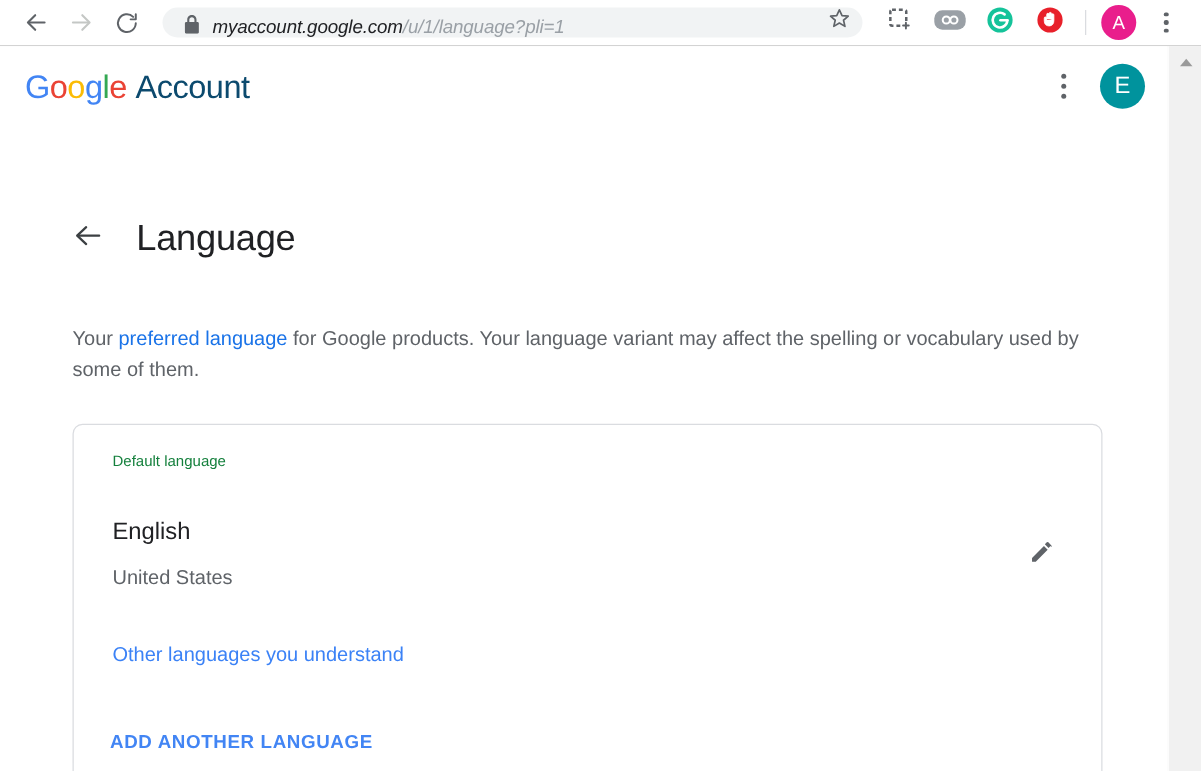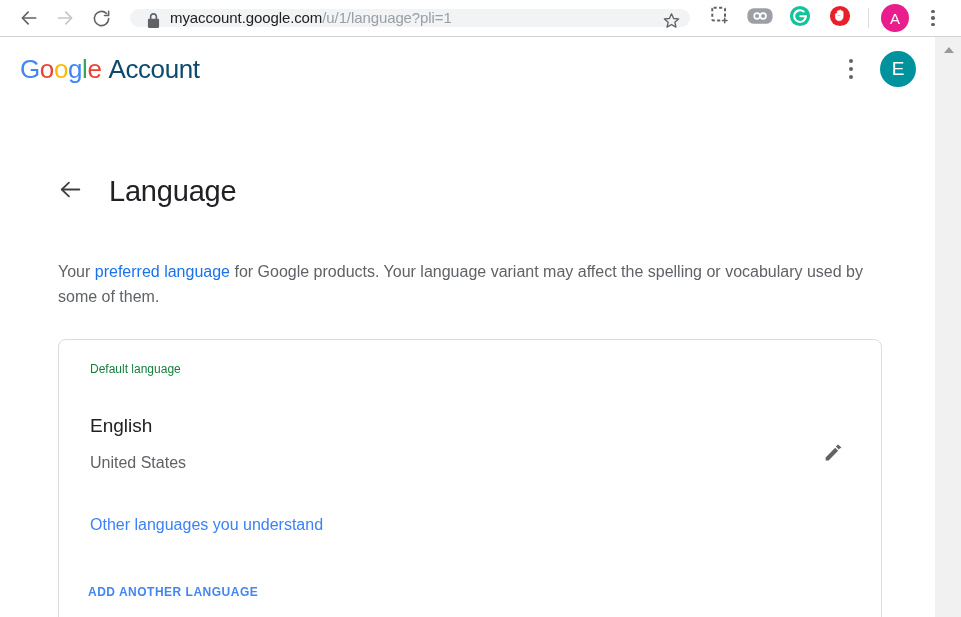--- a/index.html
+++ b/index.html
@@ -27,29 +27,30 @@
     margin-left: 6px;
     display: flex; align-items: center; justify-content: center;
     border-radius: 50%;
     flex: 0 0 auto;
   }
   .nav-btn:first-child { margin-left: 14px; }
   .nav-btn svg { display: block; }
 
   #omnibox {
     flex: 1 1 auto;
-    height: 18px;
+    height: 24px;
     margin-left: 14px;
     margin-right: 6px;
     background: #f1f3f4;
     border-radius: 14px;
     display: flex;
-    align-items: flex-start;
+    align-items: flex-end;
     position: relative;
     max-width: 560px;
+    font-style: italic;
   }
   #lock-icon {
     width: 22px; height: 22px;
     margin-left: 12px;
     display: flex; align-items: center; justify-content: center;
     flex: 0 0 auto;
   }
   #url-text {
     margin-left: 6px;
     font-size: 15px;
@@ -241,21 +242,21 @@
     position: absolute;
     top: 22px; left: 31px;
     font-size: 12px;
     color: #15803d;
   }
   #default-language-row {
     position: absolute;
     top: 74px; left: 0;
     width: 824px;
     display: flex;
-    align-items: flex-end;
+    align-items: center;
   }
   #dl-texts { margin-left: 31px; }
   #dl-name {
     font-size: 19px;
     color: #202124;
     line-height: 24px;
   }
   #dl-region {
     font-size: 16px;
     color: #5f6368;
@@ -270,21 +271,21 @@
   }
   #other-languages-label {
     position: absolute;
     top: 176px; left: 31px;
     font-size: 16px;
     color: #3b82f6;
   }
   #add-language-btn {
     position: absolute;
     top: 245px; left: 29px;
-    font-size: 12px;
+    font-size: 15px;
     font-weight: bold;
     color: #4285f4;
     letter-spacing: 0.5px;
     text-align: right;
   }
 </style>
 </head>
 <body>
 
 <div id="browser-chrome">

